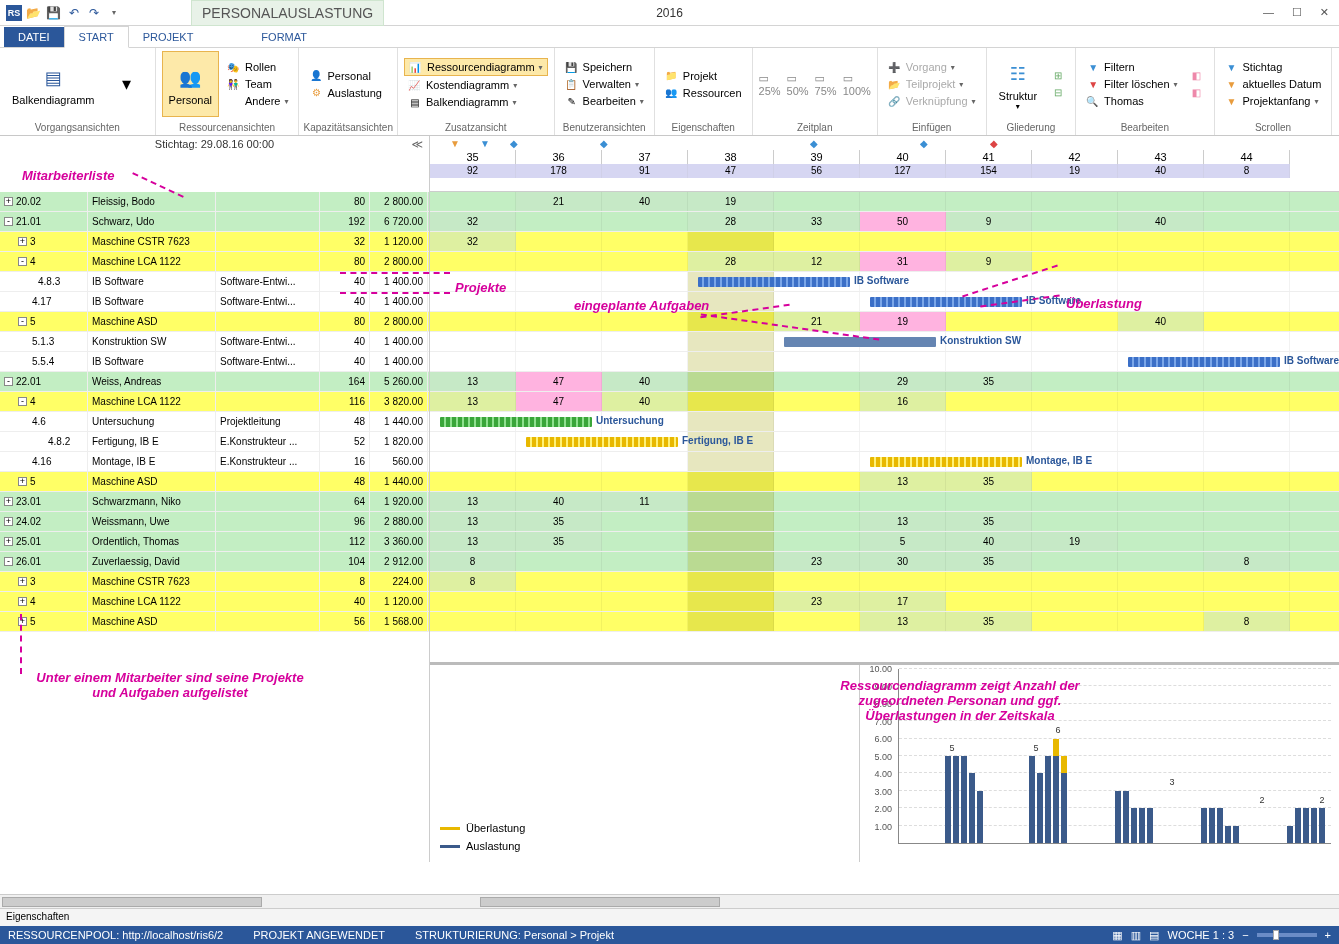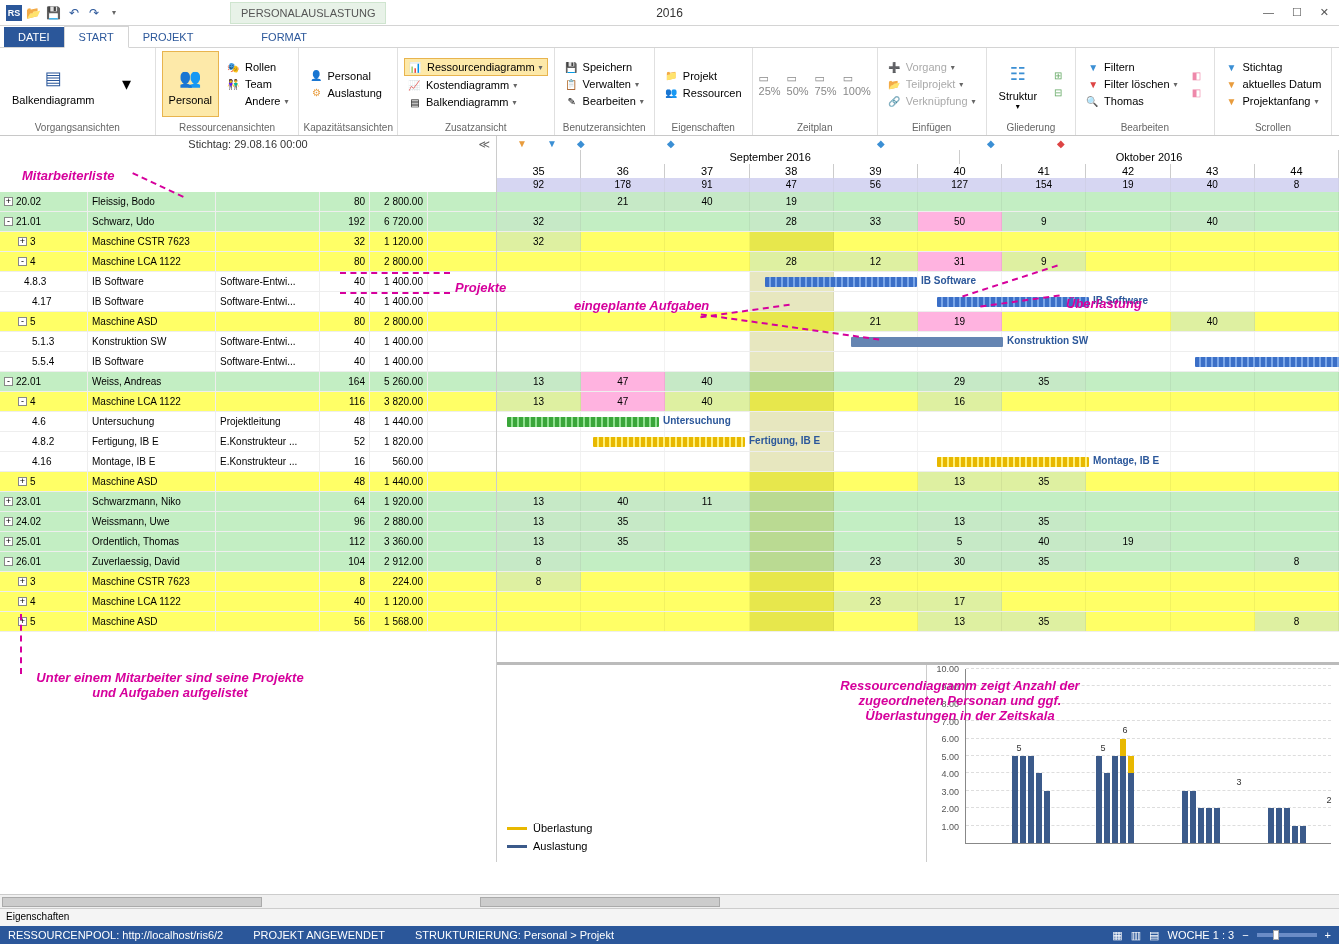--- a/index.html
+++ b/index.html
@@ -2,21 +2,21 @@
 <html><head>
 <meta charset="utf-8">
 <style>
 * { box-sizing: border-box; margin: 0; padding: 0; font-family: "Segoe UI", Tahoma, sans-serif; font-size: 11px; }
 body { background: #fff; width: 1339px; height: 944px; overflow: hidden; position: relative; }
 
 
 .titlebar { height: 26px; background: #fff; display: flex; align-items: center; border-bottom: 1px solid #d4d4d4; justify-content: space-between; }
 .titlebar .qat { display: flex; gap: 4px; padding: 0 6px; align-items: center; }
 .titlebar .qat span { width: 16px; height: 16px; display: inline-flex; align-items: center; justify-content: center; font-size: 12px; }
-.titlebar .tab-hdr { background: #e8f2e8; padding: 4px 10px; font-size: 11px; color: #555; border: 1px solid #cfe5cf; margin-left: 102px; }
+.titlebar .tab-hdr { background: #e8f2e8; padding: 4px 10px; font-size: 14px; color: #555; border: 1px solid #cfe5cf; margin-left: 63px; }
 .titlebar .doc-title { position: absolute; left: 50%; transform: translateX(-50%); font-size: 12px; color: #333; }
 .titlebar .win-ctrl { margin-left: auto; display: flex; gap: 18px; padding-right: 10px; font-size: 13px; color: #555; }
 
 
 .ribbon-tabs { height: 22px; display: flex; align-items: flex-end; padding-left: 4px; border-bottom: 1px solid #d4d4d4; }
 .ribbon-tabs .file-tab { background: #2b579a; color: #fff; padding: 4px 14px; font-size: 11px; }
 .ribbon-tabs .tab { padding: 4px 14px; font-size: 11px; color: #2b579a; }
 .ribbon-tabs .tab.active { border: 1px solid #d4d4d4; border-bottom: 1px solid #fff; background: #fff; margin-bottom: -1px; }
 
 
@@ -27,21 +27,21 @@
 .big-btn { display: flex; flex-direction: column; align-items: center; justify-content: center; padding: 2px 6px; font-size: 10px; text-align: center; min-width: 50px; height: 66px; }
 .big-btn.sel { background: #fde9a9; border: 1px solid #e8b44e; }
 .big-btn .ico { width: 32px; height: 32px; display: flex; align-items: center; justify-content: center; font-size: 18px; }
 .small-btns { display: flex; flex-direction: column; gap: 1px; }
 .small-btn { display: flex; align-items: center; gap: 4px; padding: 1px 4px; font-size: 10px; white-space: nowrap; }
 .small-btn .ico { width: 14px; height: 14px; display: inline-flex; align-items: center; justify-content: center; font-size: 10px; }
 .dd::after { content: " ▾"; font-size: 8px; color: #666; }
 
 
 .work { position: absolute; top: 136px; bottom: 82px; left: 0; right: 0; display: flex; }
-.left-pane { width: 497px; border-right: 1px solid #ccc; display: flex; flex-direction: column; overflow: hidden; }
+.left-pane { width: 430px; border-right: 1px solid #ccc; display: flex; flex-direction: column; overflow: hidden; }
 .right-pane { flex: 1; display: flex; flex-direction: column; overflow: hidden; position: relative; }
 
 .stichtag-bar { height: 18px; text-align: center; font-size: 10px; color: #333; padding-top: 2px; position: relative; }
 .stichtag-bar .coll { position: absolute; right: 6px; top: 2px; color: #666; }
 
 .grid-head { height: 18px; display: flex; background: #f0f0f0; border-top: 1px solid #ccc; border-bottom: 1px solid #ccc; }
 .grid-head > div { border-right: 1px solid #ccc; padding: 2px 4px; font-size: 10px; overflow: hidden; white-space: nowrap; }
 .col-nr { width: 88px; }
 .col-name { width: 128px; }
 .col-role { width: 104px; }
@@ -377,21 +377,21 @@
           <div class="col-kost">1 120.00</div>
         </div>
         <div class="grow lvl-machine">
           <div class="col-nr" style="padding-left: 18px;"><span class="tree-exp">-</span>4</div>
           <div class="col-name">Maschine LCA 1122</div>
           <div class="col-role"></div>
           <div class="col-auf">80</div>
           <div class="col-kost">2 800.00</div>
         </div>
         <div class="grow lvl-task">
-          <div class="col-nr" style="padding-left: 24px;">4.8.3</div>
+          <div class="col-nr" style="padding-left: 38px;">4.8.3</div>
           <div class="col-name">IB Software</div>
           <div class="col-role">Software-Entwi...</div>
           <div class="col-auf">40</div>
           <div class="col-kost">1 400.00</div>
         </div>
         <div class="grow lvl-task">
           <div class="col-nr" style="padding-left: 32px;">4.17</div>
           <div class="col-name">IB Software</div>
           <div class="col-role">Software-Entwi...</div>
           <div class="col-auf">40</div>
@@ -433,21 +433,21 @@
           <div class="col-kost">3 820.00</div>
         </div>
         <div class="grow lvl-task">
           <div class="col-nr" style="padding-left: 32px;">4.6</div>
           <div class="col-name">Untersuchung</div>
           <div class="col-role">Projektleitung</div>
           <div class="col-auf">48</div>
           <div class="col-kost">1 440.00</div>
         </div>
         <div class="grow lvl-task">
-          <div class="col-nr" style="padding-left: 32px; text-align: center;">4.8.2</div>
+          <div class="col-nr" style="padding-left: 48px; text-align: center;">4.8.2</div>
           <div class="col-name">Fertigung, IB E</div>
           <div class="col-role">E.Konstrukteur ...</div>
           <div class="col-auf">52</div>
           <div class="col-kost">1 820.00</div>
         </div>
         <div class="grow lvl-task">
           <div class="col-nr" style="padding-left: 32px;">4.16</div>
           <div class="col-name">Montage, IB E</div>
           <div class="col-role">E.Konstrukteur ...</div>
           <div class="col-auf">16</div>
@@ -516,25 +516,20 @@
     <div class="tl-head">
       <div class="tl-markers">
         <span class="m" style="left:20px;color:#e89c3d;">▼</span>
         <span class="m" style="left:50px;color:#3b8fd4;">▼</span>
         <span class="m" style="left:80px;color:#3b8fd4;">◆</span>
         <span class="m" style="left:170px;color:#3b8fd4;">◆</span>
         <span class="m" style="left:380px;color:#3b8fd4;">◆</span>
         <span class="m" style="left:490px;color:#3b8fd4;">◆</span>
         <span class="m" style="left:560px;color:#d44;">◆</span>
       </div>
-      <div class="tl-months" id="tl-months">
-          <div style="width: 86px;"></div>
-          <div style="width: 387px;">September 2016</div>
-          <div style="width: 387px;">Oktober 2016</div>
-        </div>
       <div class="tl-weeks" id="tl-weeks">
           <div style="width: 86px;">35</div>
           <div style="width: 86px;">36</div>
           <div style="width: 86px;">37</div>
           <div style="width: 86px;">38</div>
           <div style="width: 86px;">39</div>
           <div style="width: 86px;">40</div>
           <div style="width: 86px;">41</div>
           <div style="width: 86px;">42</div>
           <div style="width: 86px;">43</div>

